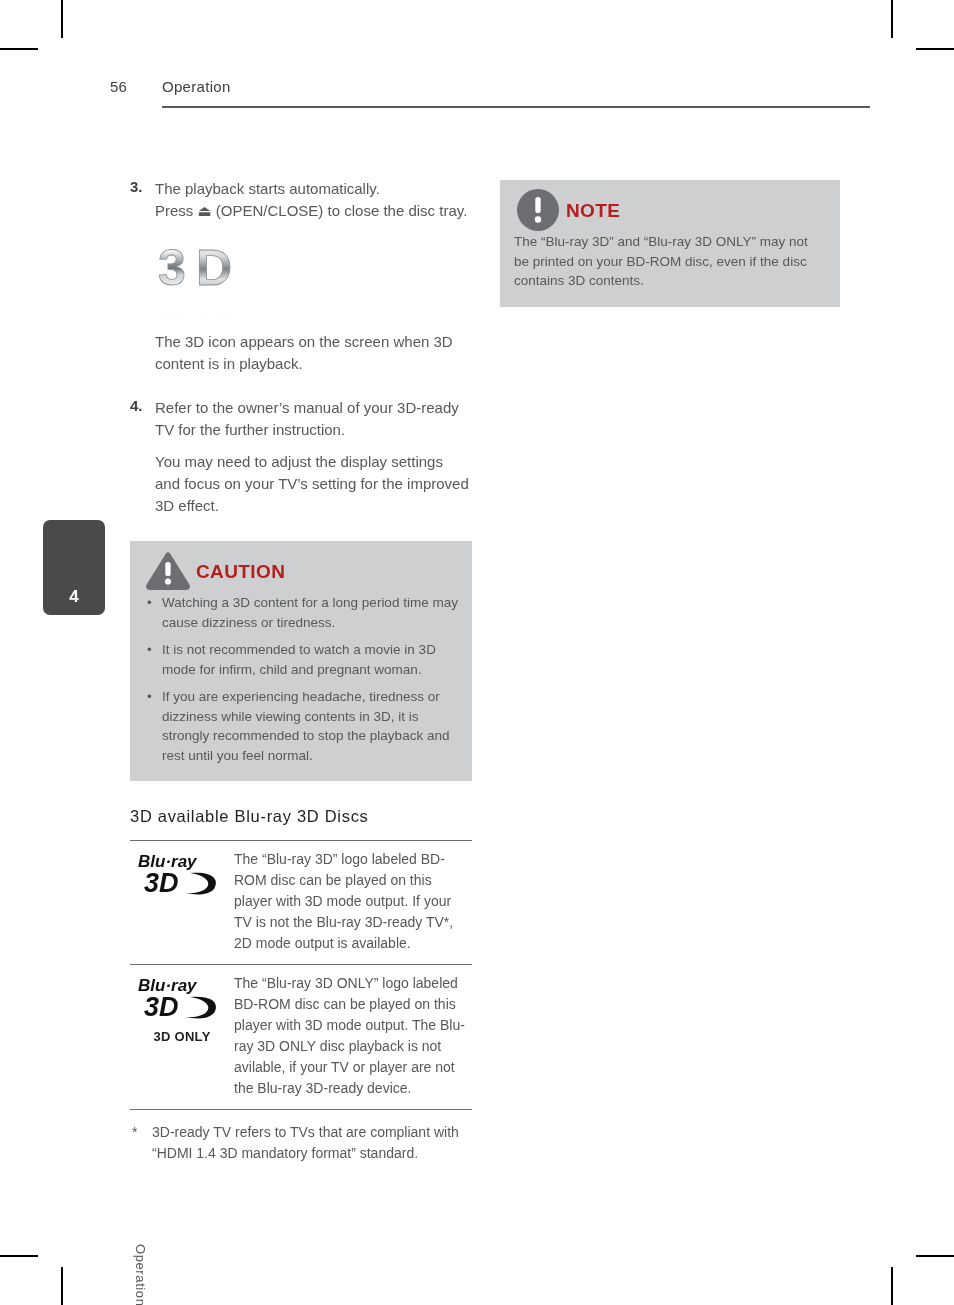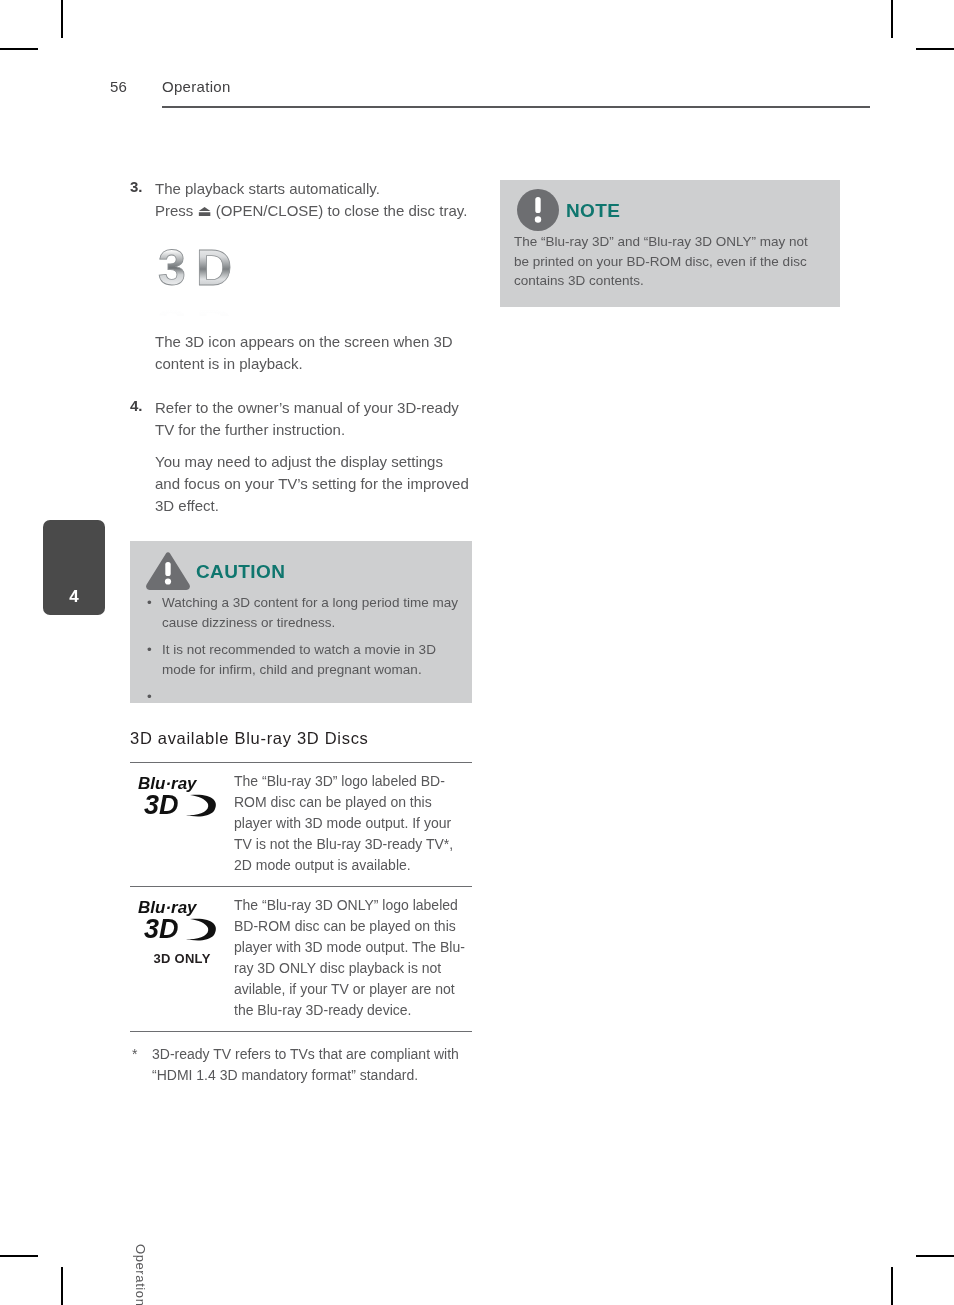--- a/index.html
+++ b/index.html
@@ -169,21 +169,21 @@
   .nb-head {
     display: flex;
     align-items: center;
     gap: 4px;
     height: 40px;
     margin-bottom: 2px;
   }
   .nb-head-title {
     font-size: 19px;
     font-weight: bold;
-    color: #0f766e;
+    color: #b91c1c;
     letter-spacing: 0.4px;
     line-height: 1;
   }
   .nb-icon { flex: 0 0 auto; display: block; }
   .nb-list {
     margin: 0;
     padding: 0;
     list-style: none;
   }
   .nb-list li {
@@ -359,20 +359,21 @@
       <li>
         <span class="nb-bullet">•</span>
         <span>Watching a 3D content for a long period time may cause dizziness or tiredness.</span>
       </li>
       <li>
         <span class="nb-bullet">•</span>
         <span>It is not recommended to watch a movie in 3D mode for infirm, child and pregnant woman.</span>
       </li>
       <li>
         <span class="nb-bullet">•</span>
+        <span>If you are experiencing headache, tiredness or dizziness while viewing contents in 3D, it is strongly recommended to stop the playback and rest until you feel normal.</span>
       </li>
     </ul>
   </div>
 
   <div class="section-heading">3D available Blu-ray 3D Discs</div>
 
   <table class="disc-table">
     <tbody>
       <tr>
         <td class="td-logo">

